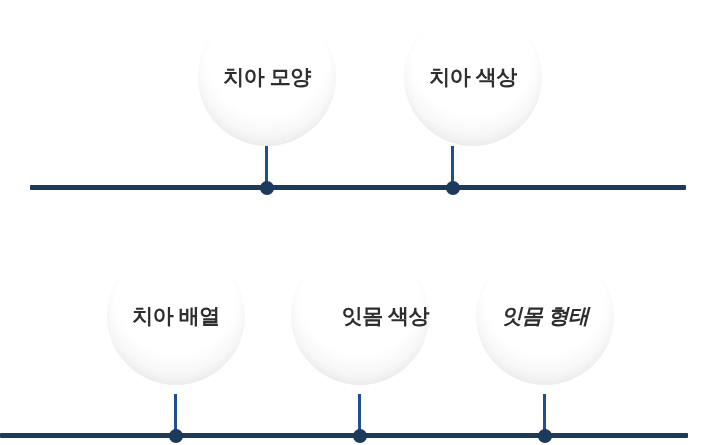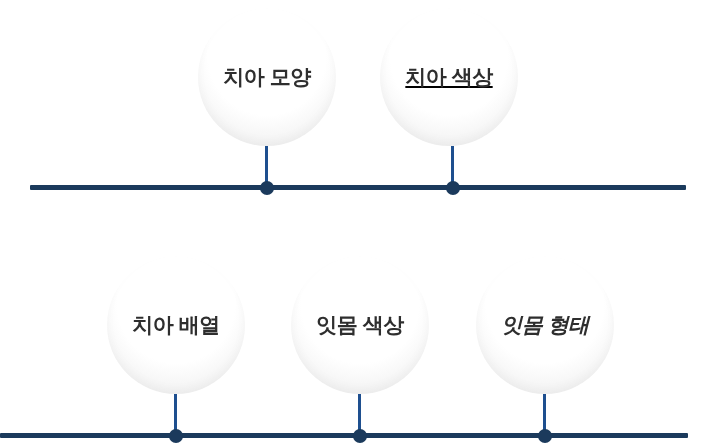--- a/index.html
+++ b/index.html
@@ -59,32 +59,32 @@
     background: #1b3a5c;
   }
 
   
   .r1 .circle    { top: 8px; }
   .r1 .connector { top: 146px; height: 41px; }
   .r1 .dot       { top: 181px; }
   .n1 .circle    { left: 198px; }
   .n1 .connector { left: 265px; }
   .n1 .dot       { left: 260px; }
-  .n2 .circle    { left: 380px; text-decoration: underline; }
+  .n2 .circle    { left: 404px; }
   .n2 .connector { left: 451px; }
   .n2 .dot       { left: 446px; }
 
   
-  .r2 .circle    { top: 256px; }
+  .r2 .circle    { top: 247px; }
   .r2 .connector { top: 394px; height: 41px; }
   .r2 .dot       { top: 429px; }
   .n3 .circle    { left: 107px; }
   .n3 .connector { left: 174px; }
   .n3 .dot       { left: 169px; }
-  .n4 .circle    { left: 291px; }
+  .n4 .circle    { left: 291px; justify-content: flex-end; }
   .n4 .connector { left: 358px; }
   .n4 .dot       { left: 353px; }
   .n5 .circle    { left: 476px; font-style: italic; }
   .n5 .connector { left: 543px; }
   .n5 .dot       { left: 538px; }
 </style>
 </head>
 <body>
 
 <div class="stage">

